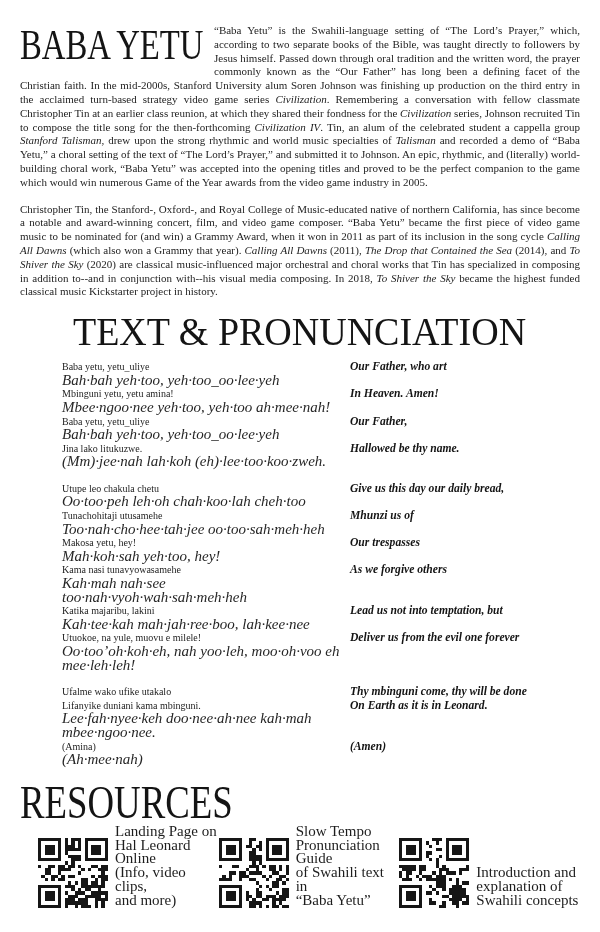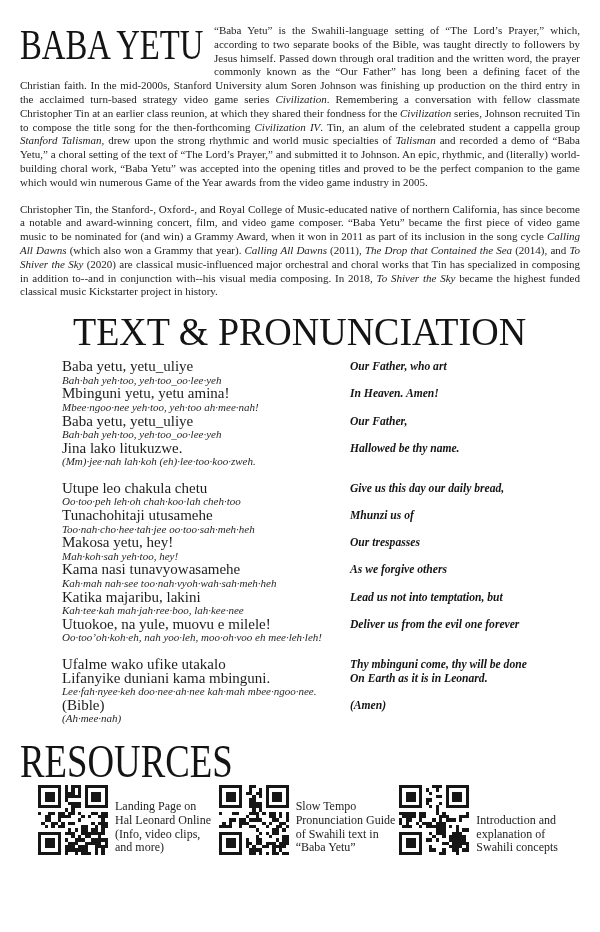--- a/index.html
+++ b/index.html
@@ -26,36 +26,36 @@
   }
   p.body-text + p.body-text { margin-top: 13px; }
 
   
   .section-title { clear: both; text-align: center; margin: 14px 0 9px; font-weight: 400; }
   .section-title .squeeze { font-size: 40px; line-height: 38px; transform: scaleX(0.95); transform-origin: 50% 50%; }
 
   
   .lyrics { margin: 2px 0 0 42px; }
   .lyric-row { display: grid; grid-template-columns: 288px 1fr; align-items: start; }
-  .sw { font-size: 15px; line-height: 13.6px; color: #1d1d1d; }
-  .pr { font-style: italic; font-size: 11px; line-height: 13.6px; color: #262626; }
+  .sw { font-size: 10px; line-height: 13.6px; color: #1d1d1d; }
+  .pr { font-style: italic; font-size: 15px; line-height: 13.6px; color: #262626; }
   .en { font-weight: bold; font-style: italic; font-size: 11.6px; line-height: 13.6px; color: #141414; }
   .stanza + .stanza { margin-top: 13px; }
 
   
   .resources { margin-top: 15px; }
   .resources-title { float: left; width: 238px; height: 43px; margin-right: 9px; font-weight: 400; }
   .resources-title .squeeze { font-size: 46px; line-height: 41px; transform: scaleX(0.80); }
   .resources-desc { text-align: justify; font-size: 10.9px; line-height: 13.9px; }
 
   .qr-row { clear: both; display: flex; padding-left: 18px; margin-top: 19px; }
   .qr-item { width: 187px; display: flex; align-items: flex-end; }
   .qr { width: 70px; height: 70px; flex: 0 0 70px; background: #fff; }
   .qr svg { display: block; width: 100%; height: 100%; }
-  .qr-caption { margin-left: 7px; font-size: 12px; line-height: 13.8px; white-space: pre-line; color: #1d1d1d; margin-top: 16px; }
+  .qr-caption { margin-left: 7px; font-size: 15px; line-height: 13.8px; white-space: pre-line; color: #1d1d1d; }
 </style>
 </head>
 <body>
 
 <main class="page">
 
   <header>
     <h1 class="page-title"><span class="squeeze">BABA YETU</span></h1>
     <p class="body-text"><span>“Baba Yetu” is the Swahili-language setting of “The Lord’s Prayer,” which, according to two separate books of the Bible, was taught directly to followers by Jesus himself. Passed down through oral tradition and the written word, the prayer commonly known as the “Our Father” has long been a defining facet of the Christian faith. In the mid-2000s, Stanford University alum Soren Johnson was finishing up production on the third entry in the acclaimed turn-based strategy video game series </span><i>Civilization</i><span>. Remembering a conversation with fellow classmate Christopher Tin at an earlier class reunion, at which they shared their fondness for the </span><i>Civilization</i><span> series, Johnson recruited Tin to compose the title song for the then-forthcoming </span><i>Civilization IV</i><span>. Tin, an alum of the celebrated student a cappella group </span><i>Stanford Talisman</i><span>, drew upon the strong rhythmic and world music specialties of </span><i>Talisman</i><span> and recorded a demo of “Baba Yetu,” a choral setting of the text of “The Lord’s Prayer,” and submitted it to Johnson. An epic, rhythmic, and (literally) world-building choral work, “Baba Yetu” was accepted into the opening titles and proved to be the perfect companion to the game which would win numerous Game of the Year awards from the video game industry in 2005.</span></p>
     <p class="body-text"><span>Christopher Tin, the Stanford-, Oxford-, and Royal College of Music-educated native of northern California, has since become a notable and award-winning concert, film, and video game composer. “Baba Yetu” became the first piece of video game music to be nominated for (and win) a Grammy Award, when it won in 2011 as part of its inclusion in the song cycle </span><i>Calling All Dawns</i><span> (which also won a Grammy that year). </span><i>Calling All Dawns</i><span> (2011), </span><i>The Drop that Contained the Sea</i><span> (2014), and </span><i>To Shiver the Sky</i><span> (2020) are classical music-influenced major orchestral and choral works that Tin has specialized in composing in addition to--and in conjunction with--his visual media composing. In 2018, </span><i>To Shiver the Sky</i><span> became the highest funded classical music Kickstarter project in history.</span></p>
@@ -150,21 +150,21 @@
       </div>
       <div class="lyric-row">
         <div>
           <div class="sw">Lifanyike duniani kama mbinguni.</div>
           <div class="pr">Lee·fah·nyee·keh doo·nee·ah·nee kah·mah mbee·ngoo·nee.</div>
         </div>
         <div class="en">On Earth as it is in Leonard.</div>
       </div>
       <div class="lyric-row">
         <div>
-          <div class="sw">(Bible)</div>
+          <div class="sw">(Amina)</div>
           <div class="pr">(Ah·mee·nah)</div>
         </div>
         <div class="en">(Amen)</div>
       </div>
     </div>
 
   </section>
 
   <section class="resources">
     <h2 class="resources-title"><span class="squeeze">RESOURCES</span></h2>

